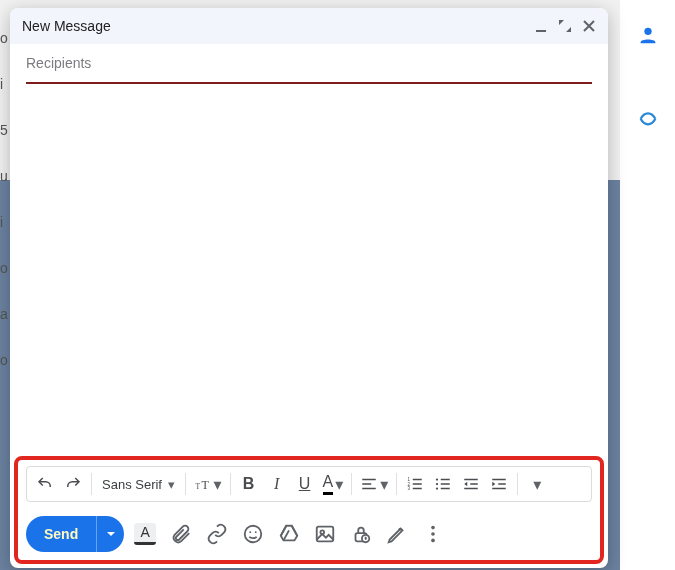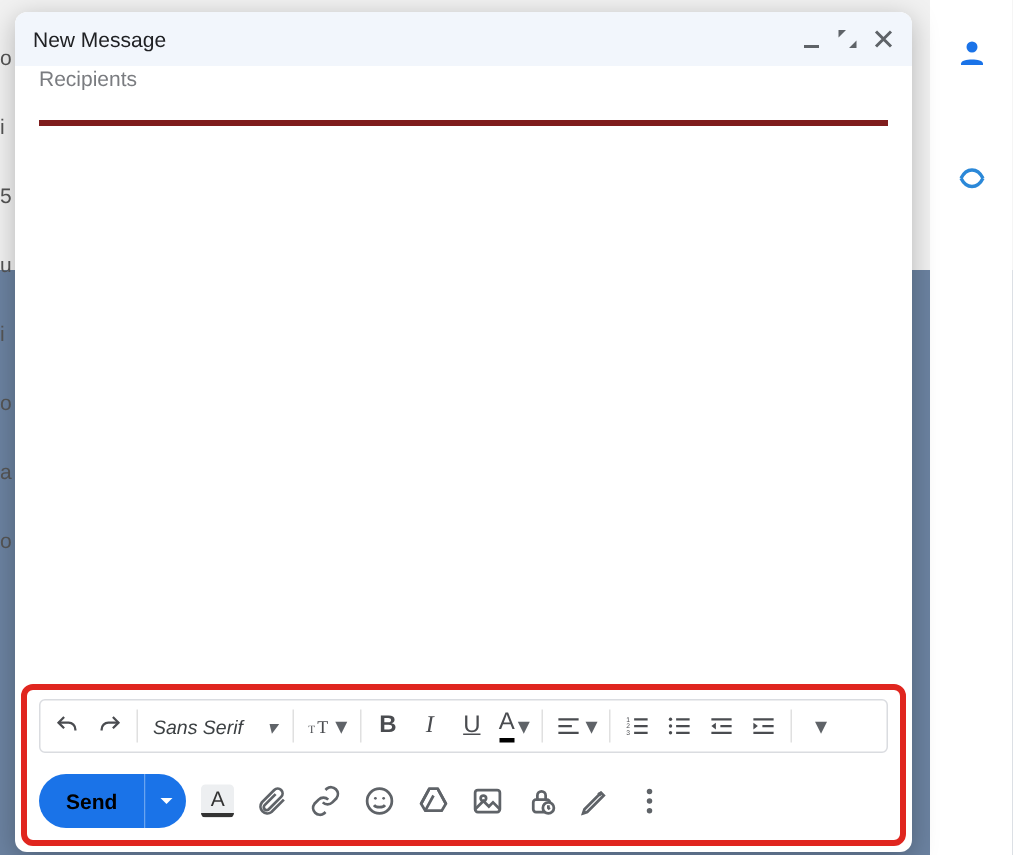--- a/index.html
+++ b/index.html
@@ -35,21 +35,21 @@
   .compose-header {
     background: #f2f6fc; height: 36px; display: flex; align-items: center;
     padding: 0 12px; justify-content: space-between; border-radius: 8px 8px 0 0;
   }
   .compose-header .title { font-size: 14px; color: #202124; font-weight: 500; }
   .compose-header .win-controls { display: flex; gap: 10px; align-items: center; }
   .compose-header .win-controls .wc { width: 14px; height: 14px; color: #5f6368; display: flex; align-items: center; justify-content: center; cursor: pointer; }
 
   .fields { padding: 0 16px; }
   .field {
-    border-bottom: 4px solid #7f1d1d; height: 40px; display: flex; align-items: flex-start;
+    border-bottom: 2px solid #7f1d1d; height: 40px; display: flex; align-items: center;
   }
   .field input {
     width: 100%; border: none; outline: none; font-size: 14px; color: #202124;
   }
   .field input::placeholder { color: #7a7c80; }
 
   .body-area { flex: 1; padding: 10px 16px; font-size: 14px; color: #202124; }
 
   .highlight-box {
     border: 4px solid #e0261f; border-radius: 8px; margin: 4px; padding: 6px 8px 4px;
@@ -60,30 +60,30 @@
     border: 1px solid #dadce0; border-radius: 4px; padding: 0 4px;
     background: #fff;
   }
   .vsep { width: 1px; height: 22px; background: #e0e0e0; margin: 0 4px; }
   .tb-btn {
     min-width: 28px; height: 28px; display: flex; align-items: center; justify-content: center;
     color: #4a4c50; border-radius: 4px; cursor: pointer; font-size: 16px;
     padding: 0 4px;
   }
   .tb-btn svg { width: 18px; height: 18px; }
-  .font-picker { font-size: 13px; color: #3c4043; padding: 0 6px; gap: 14px; font-style: italic; }
+  .font-picker { font-size: 13px; color: #3c4043; padding: 0 6px; gap: 4px; }
   .caret { margin-left: 2px; color: #5f6368; }
   .tc-underline { border-bottom: 3px solid #000; padding-bottom: 1px; }
 
   .send-row {
     display: flex; align-items: center; height: 44px; margin-top: 10px; gap: 10px;
   }
   .send-group { display: flex; }
   .send-btn {
-    background: #1a73e8; color: #000000; font-weight: 600; font-size: 14px;
+    background: #1a73e8; color: #fef9c3; font-weight: 600; font-size: 14px;
     border: none; border-radius: 18px 0 0 18px; padding: 0 18px; height: 36px; cursor: pointer;
   }
   .send-more {
     background: #1a73e8; color: #fff; border: none; border-left: 1px solid rgba(255,255,255,.35);
     border-radius: 0 18px 18px 0; width: 28px; height: 36px; cursor: pointer;
     display: flex; align-items: center; justify-content: center;
   }
   .row-icons { display: flex; align-items: center; gap: 14px; color: #5f6368; }
   .row-icons .ri { width: 22px; height: 22px; display: flex; align-items: center; justify-content: center; cursor: pointer; }
   .ri.format-hl { background: #edeff1; border-radius: 3px; padding-bottom: 2px; border-bottom: 3px solid #333; }

